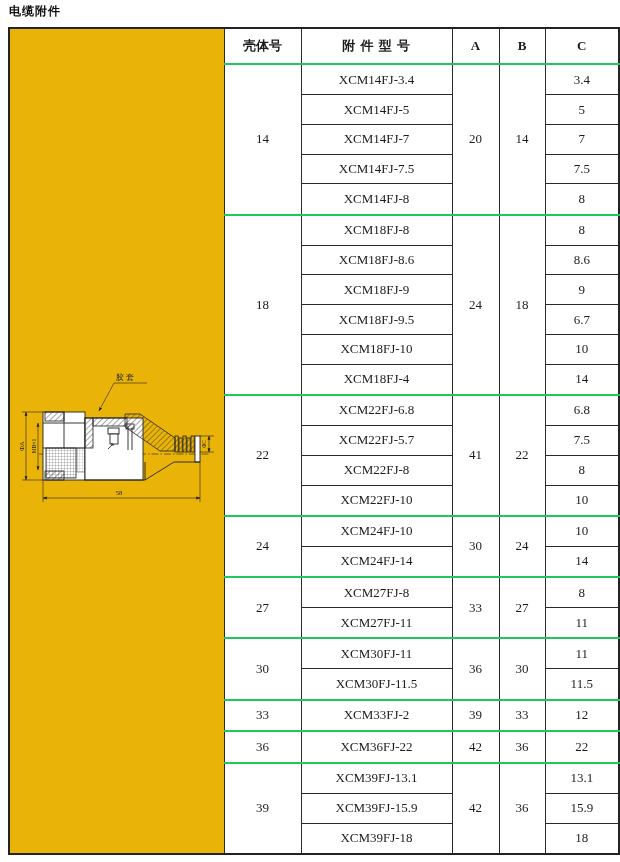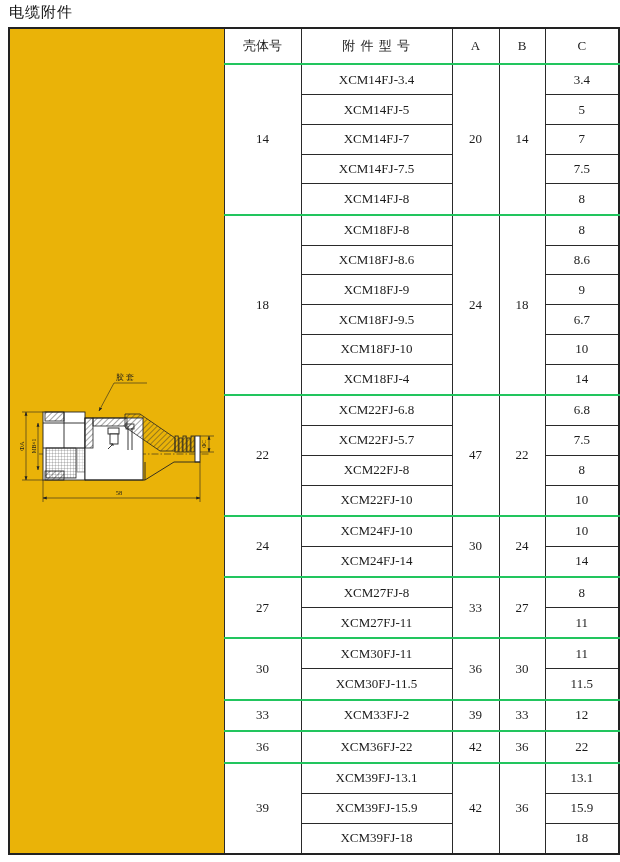--- a/index.html
+++ b/index.html
@@ -4,34 +4,34 @@
 <style>
   html,body{margin:0;padding:0;}
   body{
     width:620px;height:862px;position:relative;overflow:hidden;
     background:#ffffff;color:#1c1c1c;
     font-family:"Liberation Serif","DejaVu Serif",serif;
   }
   .page-title{
     position:absolute;left:9px;top:3px;
     font-family:"Liberation Sans","DejaVu Sans",sans-serif;
-    font-weight:normal;font-size:15px;letter-spacing:1px;color:#111;text-align:right;
+    font-weight:bold;font-size:12px;letter-spacing:1px;color:#111;text-align:right;
   }
   table.spec-table{
     position:absolute;left:8px;top:27px;width:610px;height:828px;
     border-collapse:collapse;table-layout:fixed;
     border:2px solid #222;
   }
   .spec-table td,.spec-table th{
     border:1px solid #2a2a2a;
     text-align:center;vertical-align:middle;
     font-size:13px;padding:0;overflow:hidden;
     font-family:"Liberation Serif","DejaVu Serif",serif;
   }
-  .spec-table th{font-weight:normal;height:34px;text-align:center;}
+  .spec-table th{font-weight:bold;height:34px;text-align:center;}
   .spec-table th.model-hd{letter-spacing:1px;}
   .drawing-cell{background:#eab308;vertical-align:middle;}
   .drawing-cell svg{display:block;margin:0 auto;}
   tr.group-start td{border-top:2px solid #22c55e;}
   td.model-cell{font-size:13px;}
   td.shell-cell,td.a-cell,td.b-cell,td.c-cell{font-size:13px;}
   
   .obj{stroke:#222;stroke-width:0.9;fill:none;}
   .objw{stroke:#222;stroke-width:0.9;fill:#fff;}
   .hat{stroke:#222;stroke-width:0.8;}
@@ -188,21 +188,21 @@
         <td class="model-cell">XCM18FJ-10</td>
         <td class="c-cell">10</td>
       </tr>
       <tr>
         <td class="model-cell">XCM18FJ-4</td>
         <td class="c-cell">14</td>
       </tr>
       <tr class="group-start">
         <td class="shell-cell" rowspan="4">22</td>
         <td class="model-cell">XCM22FJ-6.8</td>
-        <td class="a-cell" rowspan="4">47</td>
+        <td class="a-cell" rowspan="4">41</td>
         <td class="b-cell" rowspan="4">22</td>
         <td class="c-cell">6.8</td>
       </tr>
       <tr>
         <td class="model-cell">XCM22FJ-5.7</td>
         <td class="c-cell">7.5</td>
       </tr>
       <tr>
         <td class="model-cell">XCM22FJ-8</td>
         <td class="c-cell">8</td>

